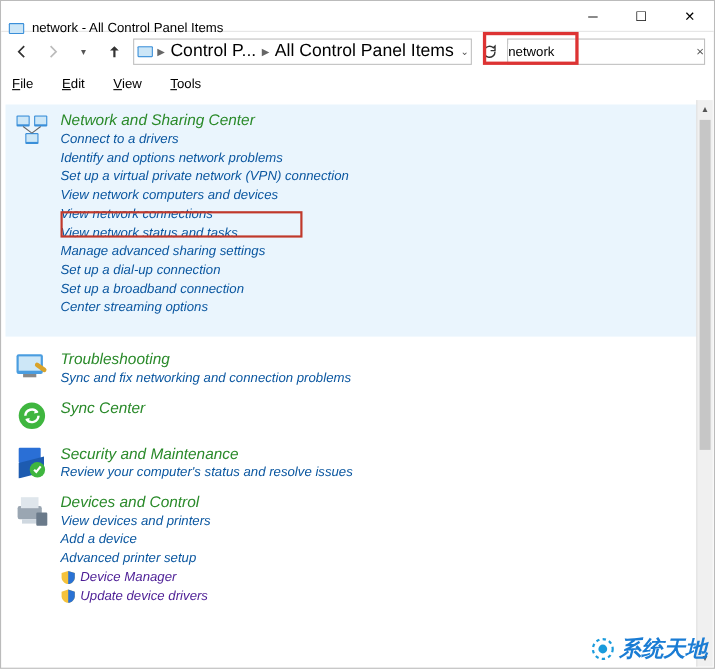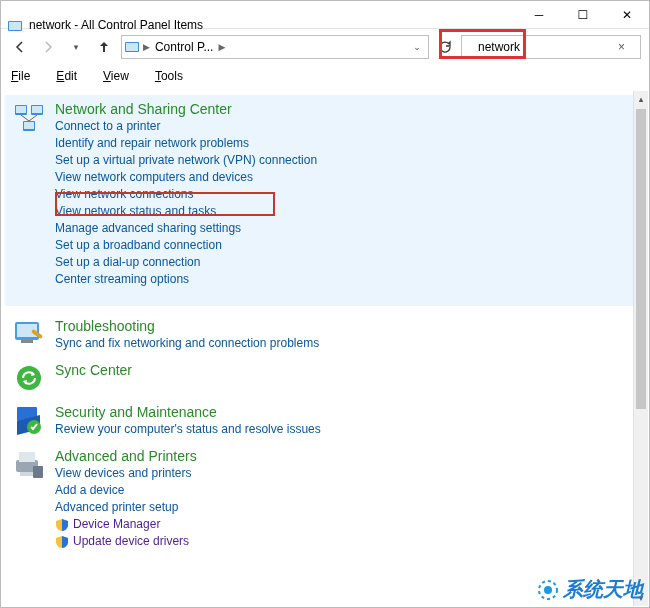--- a/index.html
+++ b/index.html
@@ -52,32 +52,32 @@
     flex: 1;
     height: 24px;
     border: 1px solid #c0c0c0;
     display: flex;
     align-items: center;
     padding: 0 2px;
     gap: 2px;
     overflow: hidden;
   }
   .addr-icon { width: 16px; height: 16px; flex-shrink:0; }
-  .crumb { font-size: 12px; padding: 0 2px; white-space: nowrap; }
+  .crumb { font-size: 16px; padding: 0 2px; white-space: nowrap; }
   .crumb-sep { color: #666; font-size: 9px; padding: 0 1px; }
   .addr-drop { width: 18px; display:flex; align-items:center; justify-content:center; color:#555; font-size:9px; }
   .refresh-btn { width:20px; display:flex; align-items:center; justify-content:center; color:#333; }
   .search-box {
     width: 180px;
     height: 24px;
     border: 1px solid #c0c0c0;
     display: flex;
     align-items: center;
     justify-content: space-between;
-    padding: 0 16px;
+    padding: 0 0;
   }
   .search-box input {
     border:none; outline:none; font-size:12px; width: 140px; font-family: inherit;
   }
   .search-clear { color:#555; font-size:12px; }
   .hl-search { position:absolute; border:3px solid #d33; pointer-events:none; }
 
   
   .menubar {
     height: 22px;
@@ -116,21 +116,21 @@
   .section {
     display:flex;
     align-items:flex-start;
     margin-bottom: 10px;
   }
   .section-icon {
     width: 32px; height:32px; flex-shrink:0;
     margin-right: 10px;
     display:flex; align-items:center; justify-content:center;
   }
-  .section-body { flex:1; }
+  .section-body { flex:1;font-style:italic; }
   .section-title {
     color: #2a8a2a;
     font-size: 14px;
     margin-bottom: 1px;
   }
   .link {
     color: #0b57a0;
     font-size: 12px;
     line-height: 17px;
     display:block;
@@ -196,20 +196,21 @@
   </div>
 
   <div class="addr-box">
     <svg class="addr-icon" width="16" height="16">
       <rect x="1" y="3" width="14" height="10" fill="#3a8fd9" rx="1"></rect>
       <rect x="2" y="4" width="12" height="8" fill="#cce6f7"></rect>
     </svg>
     <span class="crumb-sep">▶</span>
     <span class="crumb">Control P...</span>
     <span class="crumb-sep">▶</span>
+    <span class="crumb">All Control Panel Items</span>
     <div style="flex:1"></div>
     <div class="addr-drop">⌄</div>
   </div>
   <div class="refresh-btn">
     <svg width="14" height="14">
         <path d="M12 7a5 5 0 1 1-1.5-3.5L12 2v4H8" fill="none" stroke="#333" stroke-width="1.3"></path>
       </svg>
   </div>
 
   <div class="search-box">
@@ -237,29 +238,29 @@
             <rect x="3" y="5" width="10" height="7" fill="#cde7f7"></rect>
           <rect x="18" y="4" width="12" height="10" fill="#3a8fd9" rx="1"></rect>
             <rect x="19" y="5" width="10" height="7" fill="#cde7f7"></rect>
           <rect x="10" y="20" width="12" height="10" fill="#3a8fd9" rx="1"></rect>
             <rect x="11" y="21" width="10" height="7" fill="#cde7f7"></rect>
           <path d="M8 14 L16 20 M24 14 L16 20" stroke="#666" stroke-width="1"></path>
         </svg>
       </div>
       <div class="section-body">
         <div class="section-title">Network and Sharing Center</div>
-        <a class="link">Connect to a printer</a>
-        <a class="link">Identify and repair network problems</a>
+        <a class="link">Connect to a drivers</a>
+        <a class="link">Identify and options network problems</a>
         <a class="link">Set up a virtual private network (VPN) connection</a>
         <a class="link">View network computers and devices</a>
         <a class="link">View network connections</a>
         <a class="link">View network status and tasks</a>
         <a class="link">Manage advanced sharing settings</a>
+        <a class="link">Set up a dial-up connection</a>
         <a class="link">Set up a broadband connection</a>
-        <a class="link">Set up a dial-up connection</a>
         <a class="link">Center streaming options</a>
       </div>
     </div>
   </div>
 
   <div class="hl-title" style="left:54px; top:101px; width:220px; height:24px;"></div>
 
   <div class="section">
     <div class="section-icon">
       <svg width="32" height="32">
@@ -307,21 +308,21 @@
   <div class="section">
     <div class="section-icon">
       <svg width="32" height="32">
         <rect x="3" y="12" width="22" height="12" fill="#9aa6b2" rx="2"></rect>
         <rect x="6" y="4" width="16" height="10" fill="#dfe6ec"></rect>
         <rect x="7" y="24" width="18" height="4" fill="#cfd8e0"></rect>
         <rect x="20" y="18" width="10" height="12" fill="#6a7a8a" rx="1"></rect>
       </svg>
     </div>
     <div class="section-body">
-      <div class="section-title">Advanced and Printers</div>
+      <div class="section-title">Devices and Control</div>
       <a class="link">View devices and printers</a>
       <a class="link">Add a device</a>
       <a class="link">Advanced printer setup</a>
       <div class="shield-item">
         <svg width="14" height="14">
             <path d="M7 1 L13 3 V7 C13 10 10 13 7 13 C4 13 1 10 1 7 V3 Z" fill="#f5c23b"></path>
             <path d="M7 1 L13 3 V7 C13 10 10 13 7 13 Z" fill="#2a72d4"></path>
           </svg>
         <span>Device Manager</span>
       </div>

